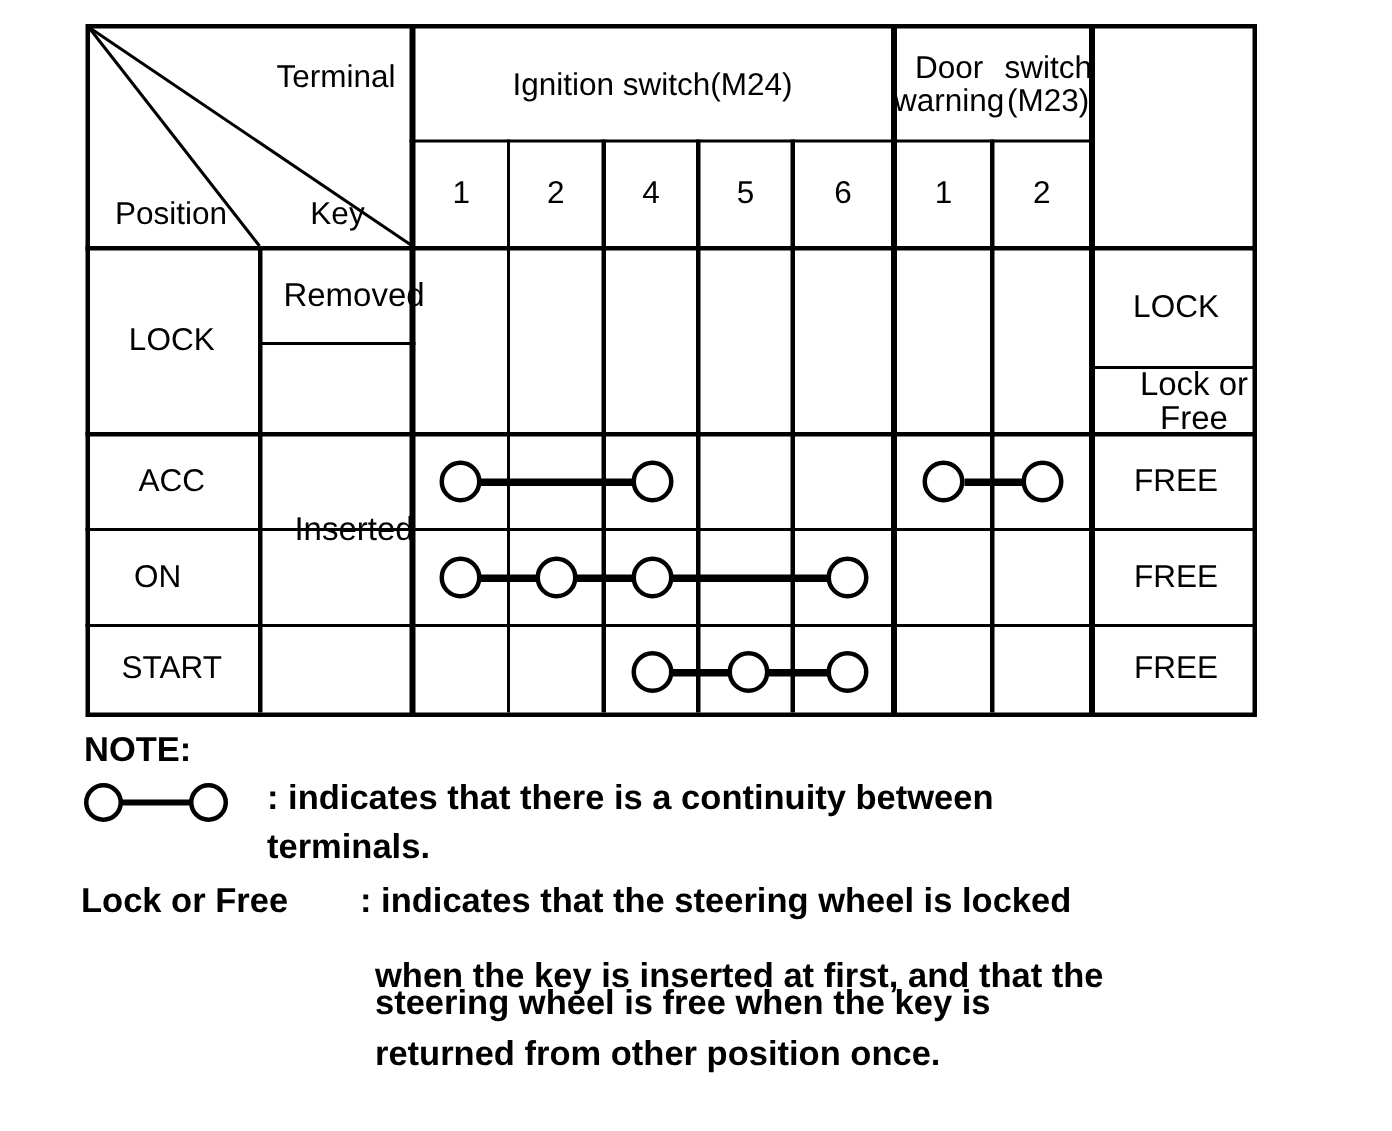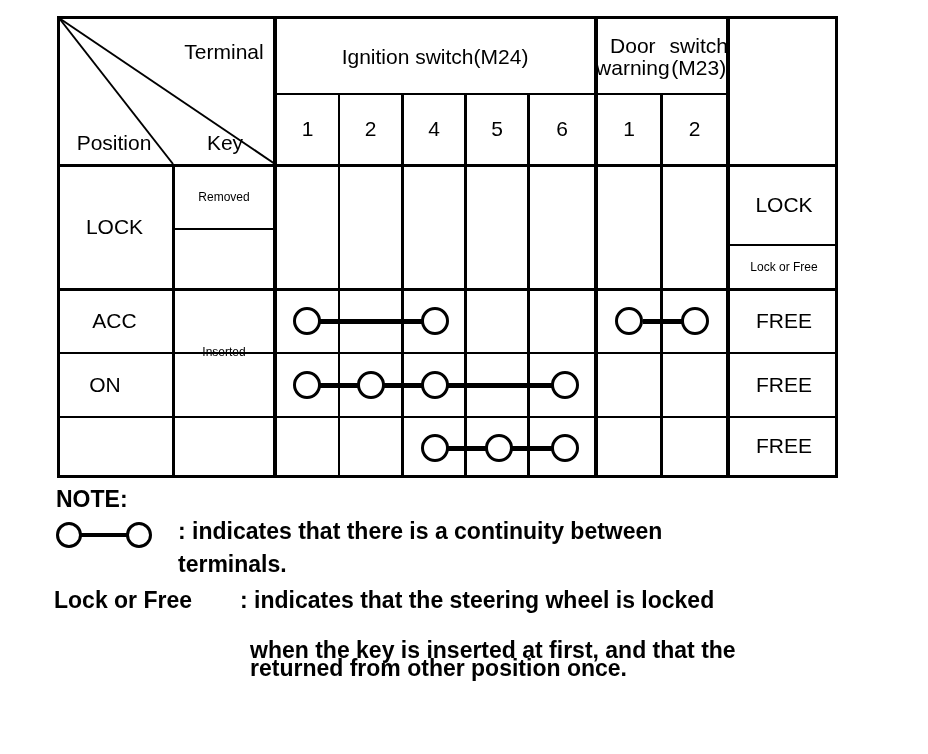--- a/index.html
+++ b/index.html
@@ -40,21 +40,21 @@
     width: 781px; height: 462px;
     border: 3px solid #000;
     box-sizing: border-box;
   }
   
   .vrule { position: absolute; background: #000; }
   .hrule { position: absolute; background: #000; }
 
   .t-label { font-size: 21px; }
   .t-num   { font-size: 21px; }
-  .t-small { font-size: 12px; }
+  .t-small { font-size: 22px; margin-left: 12px; }
 
   
   #corner-svg { position: absolute; left: 0; top: 0; }
 
   
   .node {
     position: absolute;
     width: 28px; height: 28px;
     border: 3px solid #000;
     border-radius: 50%;
@@ -141,20 +141,21 @@
   <div class="cellbox t-num" style="left:347px; top:80px; width:60px; height:66px;">4</div>
   <div class="cellbox t-num" style="left:410px; top:80px; width:60px; height:66px;">5</div>
   <div class="cellbox t-num" style="left:473px; top:80px; width:64px; height:66px;">6</div>
 
   <div class="cellbox t-num" style="left:541px; top:80px; width:62px; height:66px;">1</div>
   <div class="cellbox t-num" style="left:606px; top:80px; width:63px; height:66px;">2</div>
 
   <div class="cellbox t-label" style="left:0px; top:151px; width:115px; height:121px;">LOCK</div>
   <div class="cellbox t-label" style="left:0px; top:275px; width:115px; height:61px;">ACC</div>
   <div class="cellbox t-label" style="left:0px; top:338px; width:96px; height:62px;">ON</div>
+  <div class="cellbox t-label" style="left:0px; top:402px; width:115px; height:57px;">START</div>
 
   <div class="cellbox t-small" style="left:118px; top:152px; width:98px; height:58px;">Removed</div>
   <div class="cellbox t-small" style="left:118px; top:214px; width:98px; height:245px;">Inserted</div>
 
   <div class="cellbox t-label" style="left:673px; top:151px; width:108px; height:76px;">LOCK</div>
   <div class="cellbox t-small" style="left:671px; top:230px; width:112px; height:42px;">Lock or Free</div>
   <div class="cellbox t-label" style="left:673px; top:275px; width:108px; height:61px;">FREE</div>
   <div class="cellbox t-label" style="left:673px; top:338px; width:108px; height:62px;">FREE</div>
   <div class="cellbox t-label" style="left:673px; top:402px; width:108px; height:57px;">FREE</div>
 
@@ -195,15 +196,18 @@
   </div>
 
   <div class="note-row" style="height:34px;">
     <div class="note-line" style="left:0px; top:0px;">Lock or Free</div>
     <div class="note-line" style="left:186px; top:0px;">: indicates that the steering wheel is locked</div>
   </div>
   <div class="note-row" style="height:34px;">
     <div class="note-line" style="left:196px; top:16px;">when the key is inserted at first, and that the</div>
   </div>
   <div class="note-row" style="height:34px;">
+    <div class="note-line" style="left:196px; top:0px;">steering wheel is free when the key is</div>
+  </div>
+  <div class="note-row" style="height:34px;">
     <div class="note-line" style="left:196px; top:0px;">returned from other position once.</div>
   </div>
 </div>
 
 </body></html>

